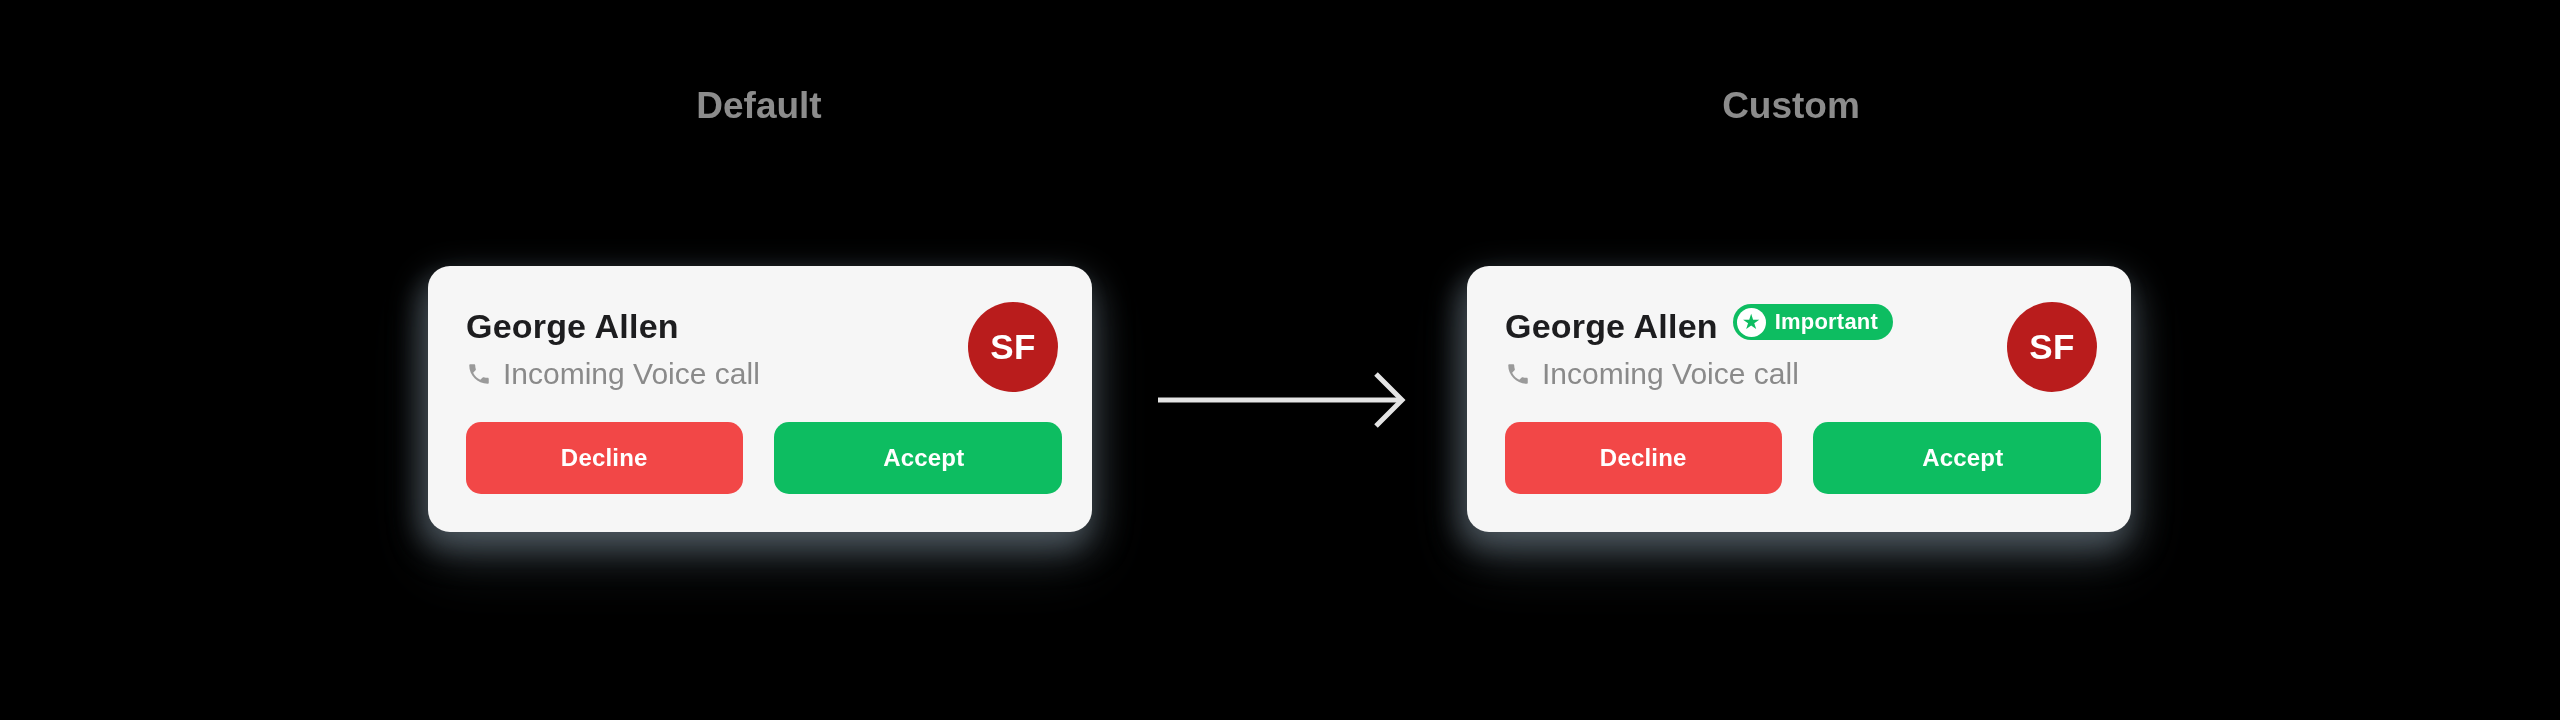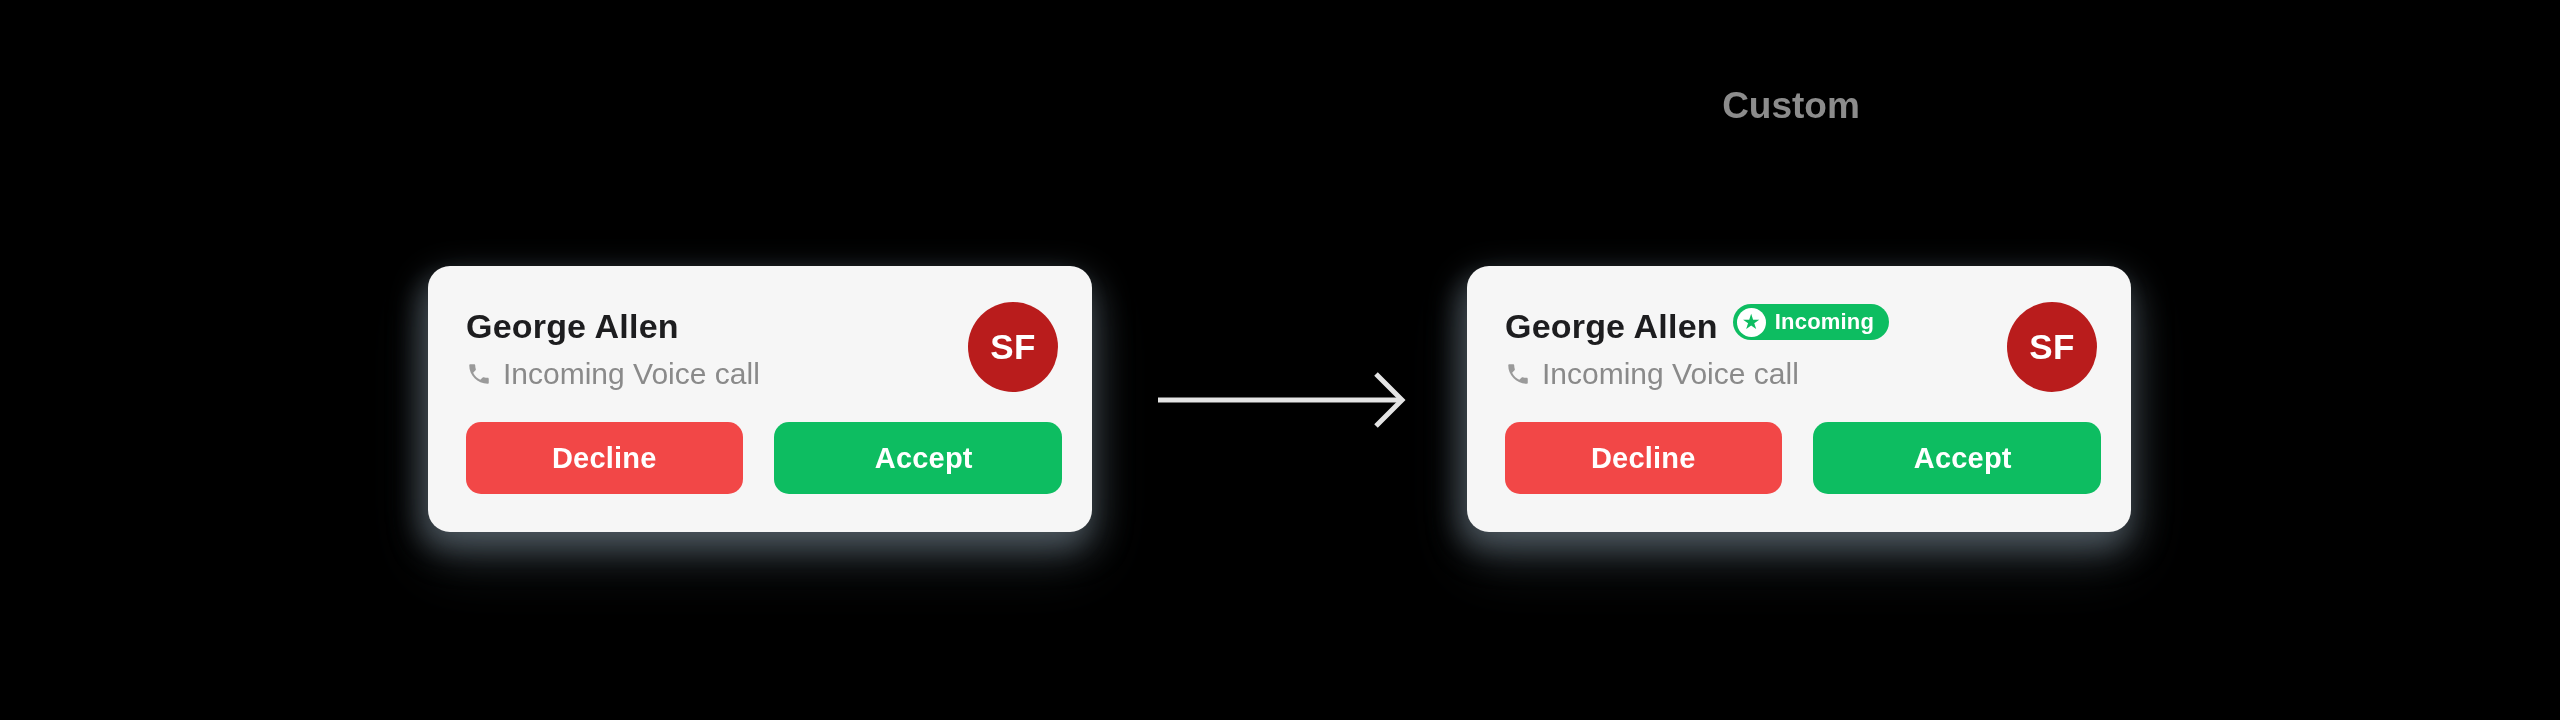--- a/index.html
+++ b/index.html
@@ -128,41 +128,42 @@
     display: flex;
     gap: 31px;
   }
   .cta-button {
     flex: 1;
     height: 72px;
     border: none;
     border-radius: 15px;
     color: #ffffff;
     font-family: "Liberation Sans", "DejaVu Sans", sans-serif;
-    font-size: 29px;
+    font-size: 24px;
     font-weight: bold;
     cursor: pointer;
     letter-spacing: 0.2px;
   }
   .decline { background: #f24747; }
   .accept  { background: #0dbd61; padding-left: 12px; }
 
   .arrow {
     position: absolute;
     left: 1150px;
     top: 355px;
     width: 266px;
     height: 90px;
   }
 </style>
 </head>
 <body>
 
 <div class="stage">
 
+  <div class="section-title" id="title-default">Default</div>
 
   <div class="section-title" id="title-custom">Custom</div>
 
   <div class="call-card" id="card-default">
     <div class="name-row">
       <span class="caller-name">George Allen</span>
     </div>
     <div class="subtitle-row">
       <span class="phone-icon">
         <svg viewBox="0 0 24 24" fill="#9a9a9a" xmlns="http://www.w3.org/2000/svg">
@@ -187,21 +188,21 @@
     </svg>
   </div>
 
   <div class="call-card" id="card-custom">
     <div class="name-row">
       <span class="caller-name">George Allen</span>
       <span class="important-badge">
         <span class="badge-star-circle">
           <span class="star">★</span>
         </span>
-        <span class="badge-label">Incoming</span>
+        <span class="badge-label">Important</span>
       </span>
     </div>
     <div class="subtitle-row">
       <span class="phone-icon">
         <svg viewBox="0 0 24 24" fill="#9a9a9a" xmlns="http://www.w3.org/2000/svg">
           <path d="M6.62 10.79c1.44 2.83 3.76 5.14 6.59 6.59l2.2-2.2c.27-.27.67-.36 1.02-.24 1.12.37 2.33.57 3.57.57.55 0 1 .45 1 1V20c0 .55-.45 1-1 1-9.39 0-17-7.61-17-17 0-.55.45-1 1-1h3.5c.55 0 1 .45 1 1 0 1.25.2 2.45.57 3.57.11.35.03.74-.25 1.02l-2.21 2.2z"></path>
         </svg>
       </span>
       <span class="call-type">Incoming Voice call</span>
     </div>

